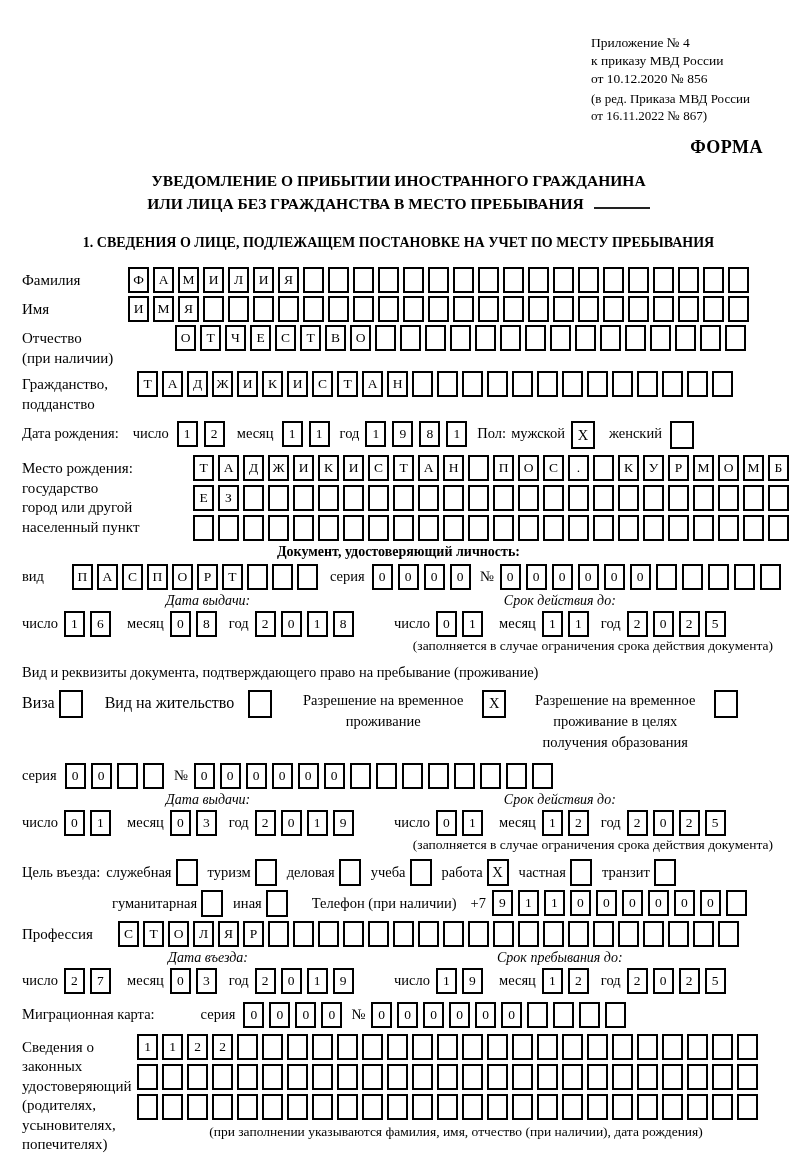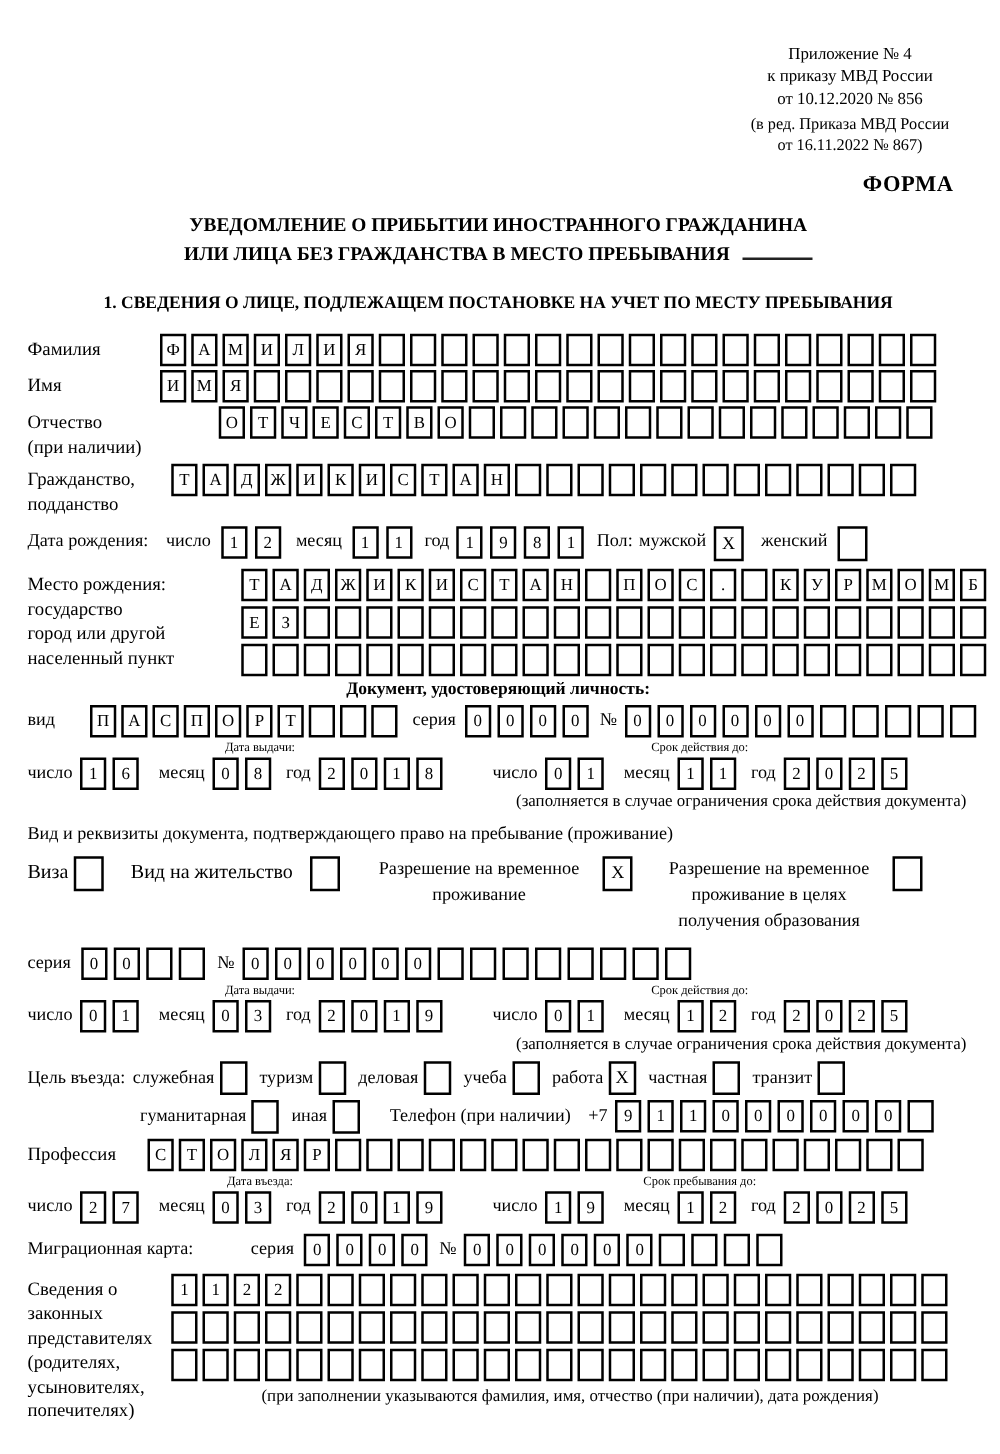--- a/index.html
+++ b/index.html
@@ -1,21 +1,21 @@
 <!DOCTYPE html>
 <html><head>
 <meta charset="utf-8">
 <style>
   html,body{margin:0;padding:0;background:#fff;}
   body{width:800px;height:1163px;overflow:hidden;color:#000;
        font-family:"Liberation Serif","DejaVu Serif",serif;}
   .page{box-sizing:border-box;width:800px;height:1163px;padding:34px 25px 0 22px;position:relative;}
 
   
-  .annex{width:178px;margin-left:auto;margin-right:6px;font-size:13.5px;line-height:1.32;text-align:center;}
+  .annex{width:178px;margin-left:auto;margin-right:6px;font-size:13.5px;line-height:1.32;}
   .annex-note{margin-top:4px;font-size:13px;line-height:1.3;}
   .forma{text-align:right;padding-right:12px;margin-top:12px;font-weight:bold;font-size:18px;letter-spacing:.5px;}
 
   
   .title{text-align:center;font-weight:bold;font-size:15.5px;line-height:1.45;margin-top:12px;}
   .uline{display:inline-block;width:56px;border-bottom:2px solid #222;margin-left:10px;}
   .sec1{font-weight:bold;font-size:14px;text-align:center;margin-top:20px;margin-bottom:16px;}
 
   
   .frow{display:flex;align-items:flex-start;margin-bottom:3px;}
@@ -32,21 +32,21 @@
   .w-cit{width:115px;}
   .w-bp{width:131px;}
   .w-prof{width:96px;}
   .w-reps{width:115px;}
   .ilbl{font-size:14.5px;padding-top:4px;white-space:nowrap;}
 
   
   .dates{display:flex;margin-top:3px;}
   .dcol-l{flex:none;width:372px;}
   .dcol-r{flex:none;}
-  .dtitle{text-align:center;font-size:10px;margin-bottom:2px;}
+  .dtitle{text-align:center;font-size:14px;margin-bottom:2px;font-style:italic;}
   .dparts{display:flex;align-items:flex-start;gap:6px;}
   .dparts .cells{gap:5px;}
   .note{font-size:13.5px;text-align:right;padding-right:2px;margin-top:1px;margin-bottom:6px;}
 
   .para{font-size:14.5px;line-height:1.5;margin-top:8px;}
 
   
   .opts{display:flex;align-items:flex-start;margin-top:6px;margin-bottom:10px;}
   .opt{display:flex;align-items:flex-start;}
   .opt .olbl{font-size:16px;padding-top:4px;}
@@ -667,21 +667,21 @@
         <span class="cell"></span>
         <span class="cell"></span>
         <span class="cell"></span>
       </span>
   </div>
 
   <div class="frow" style="margin-top:6px;">
     <div class="flabel w-reps">
       <div class="lblline">Сведения о</div>
       <div class="lblline">законных</div>
-      <div class="lblline">представителях</div>
+      <div class="lblline">удостоверяющий</div>
       <div class="lblline">(родителях,</div>
       <div class="lblline">усыновителях,</div>
       <div class="lblline">попечителях)</div>
     </div>
     <div style="flex:1;">
       <div class="cellcol">
         <div class="cells">
             <span class="cell">1</span>
             <span class="cell">1</span>
             <span class="cell">2</span>

